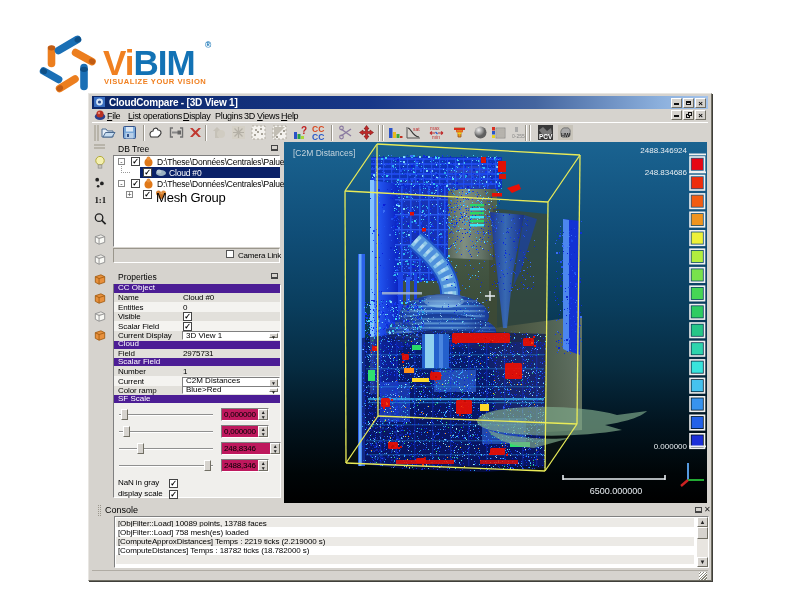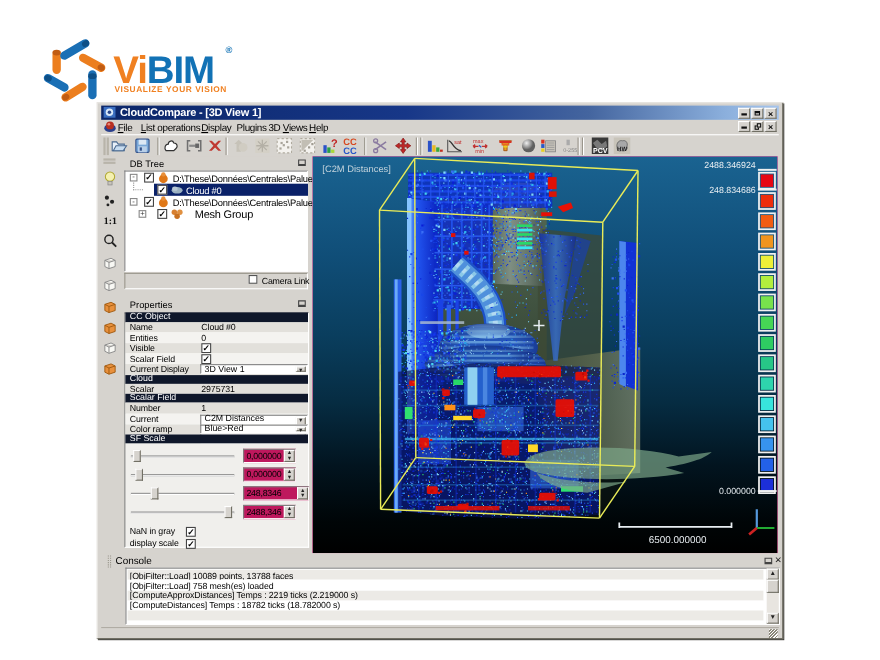--- a/index.html
+++ b/index.html
@@ -22,24 +22,24 @@
   border-top:1px solid #fff; }
 .tsep { position:absolute; top:2px; width:2px; height:16px; border-left:1px solid #9a968c; border-right:1px solid #fff; }
 .tgrip { position:absolute; top:2px; width:5px; height:16px; border-left:2px solid #b8b4aa; border-right:2px solid #b8b4aa; }
 .ticon { position:absolute; top:1px; width:17px; height:17px; }
 
 #mainarea { position:absolute; left:3px; top:48px; right:3px; height:361px; background:#d6d3ce; }
 #lstrip { position:absolute; left:0; top:0; width:16px; height:361px; }
 .vicon { position:absolute; left:1px; width:14px; height:15px; }
 #dock { position:absolute; left:16px; top:0; width:176px; height:361px; }
 .dockhdr { font-size:8.5px; color:#000; }
-#view3d { position:absolute; left:192px; top:0; width:423px; height:361px; background:#ec4899; overflow:hidden; }
+#view3d { position:absolute; left:192px; top:0; width:423px; height:361px; background:#5eead4; overflow:hidden; }
 
 .sunken { border:1px solid #808080; border-bottom-color:#fff; border-right-color:#fff; background:#fff; }
-.graybar { position:absolute; background:#0f172a; color:#fff; font-size:8px; padding-left:4px; }
+.graybar { position:absolute; background:#4c1d95; color:#fff; font-size:8px; padding-left:4px; }
 .prow { position:absolute; font-size:8px; line-height:8px; color:#000; white-space:nowrap; letter-spacing:-0.1px;}
 .cb { position:absolute; width:9px; height:9px; background:#fff; border:1px solid #444; font-size:8px; line-height:7px; text-align:center; color:#000; font-weight:bold;}
 .combo { position:absolute; background:#fff; border:1px solid #808080; border-bottom-color:#fff; border-right-color:#fff; font-size:8px; }
 .combobtn { position:absolute; right:1px; top:1px; bottom:1px; width:9px; background:#d6d3ce; border:1px solid #716f64; border-top-color:#fff; border-left-color:#fff; font-size:5px; text-align:center; line-height:7px; color:#222;}
 .spin { position:absolute; background:#be185d; border:1px solid #808080; border-bottom-color:#fff; border-right-color:#fff; font-size:8px; letter-spacing:-0.2px; }
 .spinbtns { position:absolute; right:0px; top:0px; bottom:0px; width:10px; background:#d6d3ce; border:1px solid #fff; border-bottom-color:#716f64; border-right-color:#716f64; font-size:5px; line-height:5px; text-align:center; color:#222;}
 .slidertrack { position:absolute; height:2px; background:#909090; border-bottom:1px solid #fff; }
 .sliderhandle { position:absolute; width:7px; height:11px; background:#d6d3ce; border:1px solid #fff; border-bottom-color:#716f64; border-right-color:#716f64; }
 
 #console { position:absolute; left:3px; top:409px; right:3px; height:67px; background:#d6d3ce; }
@@ -310,21 +310,21 @@
             <circle cx="5.5" cy="2.5" r="2" fill="#e8903c"></circle>
           </svg>
 <div class="abs" style="left:49px;top:37px;font-size:8.5px;color:#000;white-space:nowrap;letter-spacing:-0.2px;">D:\These\Données\Centrales\Paluel...</div>
 <div class="abs" style="left:18px;top:49px;width:7px;height:7px;background:#fff;border:1px solid #888;font-size:7px;line-height:5px;text-align:center;color:#333;">+</div>
 <div class="cb" style="left:35px;top:48px;">✓</div>
 <svg class="abs" style="left:47px;top:47px" width="12" height="11" viewBox="0 0 12 11">
             <circle cx="3.5" cy="4" r="2.5" fill="#d88030"></circle>
             <circle cx="8.5" cy="4" r="2.5" fill="#e09040"></circle>
             <circle cx="6" cy="7.5" r="2.5" fill="#c87020"></circle>
           </svg>
-<div class="abs" style="left:69px;top:48px;font-size:10px;color:#000;white-space:nowrap;letter-spacing:-0.2px;">Mesh Group</div>
+<div class="abs" style="left:48px;top:48px;font-size:13px;color:#000;white-space:nowrap;letter-spacing:-0.2px;">Mesh Group</div>
 <div class="abs" style="left:13px;top:24px;width:9px;height:7px;border-left:1px dotted #999;border-bottom:1px dotted #999;"></div>
 <div class="abs" style="left:5px;top:106px;width:167px;height:15px;background:#d6d3ce;border:1px solid #fff;border-top-color:#9a968c;border-left-color:#9a968c;"></div>
 <div class="abs" style="left:118px;top:108px;width:8px;height:8px;background:#fff;border:1px solid #555;"></div>
 <div class="abs" style="left:130px;top:109px;font-size:8px;white-space:nowrap;letter-spacing:-0.2px;">Camera Link</div>
 <div class="dockhdr abs" style="left:10px;top:130px;">Properties</div>
 <div class="abs" style="left:163px;top:131px;width:7px;height:6px;border:1px solid #444;border-bottom:2px solid #444;"></div>
 <div class="sunken abs" style="left:5px;top:142px;width:168px;height:214px;background:#f0efec;"></div>
 <div class="graybar" style="left:6px;top:142px;width:166px;height:8.5px;line-height:7.5px;">CC Object</div>
 <div class="abs" style="left:6px;top:150.5px;width:166px;height:9.5px;background:#e2e0db;"></div>
 <div class="prow" style="left:10px;top:152.0px;text-align:center;">Name</div>
@@ -336,21 +336,21 @@
 <div class="prow" style="left:10px;top:171.0px;">Visible</div>
 <div class="cb" style="left:75px;top:170.0px;">✓</div>
 <div class="abs" style="left:6px;top:179px;width:166px;height:9.5px;background:#f4f3f0;"></div>
 <div class="prow" style="left:10px;top:180.5px;">Scalar Field</div>
 <div class="cb" style="left:75px;top:179.5px;">✓</div>
 <div class="abs" style="left:6px;top:188.5px;width:166px;height:10.5px;background:#e2e0db;"></div>
 <div class="prow" style="left:10px;top:190.0px;">Current Display</div>
 <div class="combo" style="left:74px;top:189.0px;width:98px;height:9.0px;line-height:7.0px;padding-left:3px;">3D View 1<div class="combobtn">▼</div></div>
 <div class="graybar" style="left:6px;top:199px;width:166px;height:7.5px;line-height:6.5px;">Cloud</div>
 <div class="abs" style="left:6px;top:206.5px;width:166px;height:9.0px;background:#e2e0db;"></div>
-<div class="prow" style="left:10px;top:208.0px;">Scalar</div>
+<div class="prow" style="left:10px;top:208.0px;">Field</div>
 <div class="prow" style="left:75px;top:208.0px;">2975731</div>
 <div class="graybar" style="left:6px;top:215.5px;width:166px;height:8.5px;line-height:7.5px;">Scalar Field</div>
 <div class="abs" style="left:6px;top:224px;width:166px;height:10px;background:#e2e0db;"></div>
 <div class="prow" style="left:10px;top:225.5px;">Number</div>
 <div class="prow" style="left:75px;top:225.5px;">1</div>
 <div class="abs" style="left:6px;top:234px;width:166px;height:9.5px;background:#f4f3f0;"></div>
 <div class="prow" style="left:10px;top:235.5px;">Current</div>
 <div class="combo" style="left:74px;top:234.5px;width:98px;height:26px;line-height:6.0px;padding-left:3px;">C2M Distances<div class="combobtn">▼</div></div>
 <div class="abs" style="left:6px;top:243.5px;width:166px;height:9.5px;background:#e2e0db;"></div>
 <div class="prow" style="left:10px;top:245.0px;">Color ramp</div>

